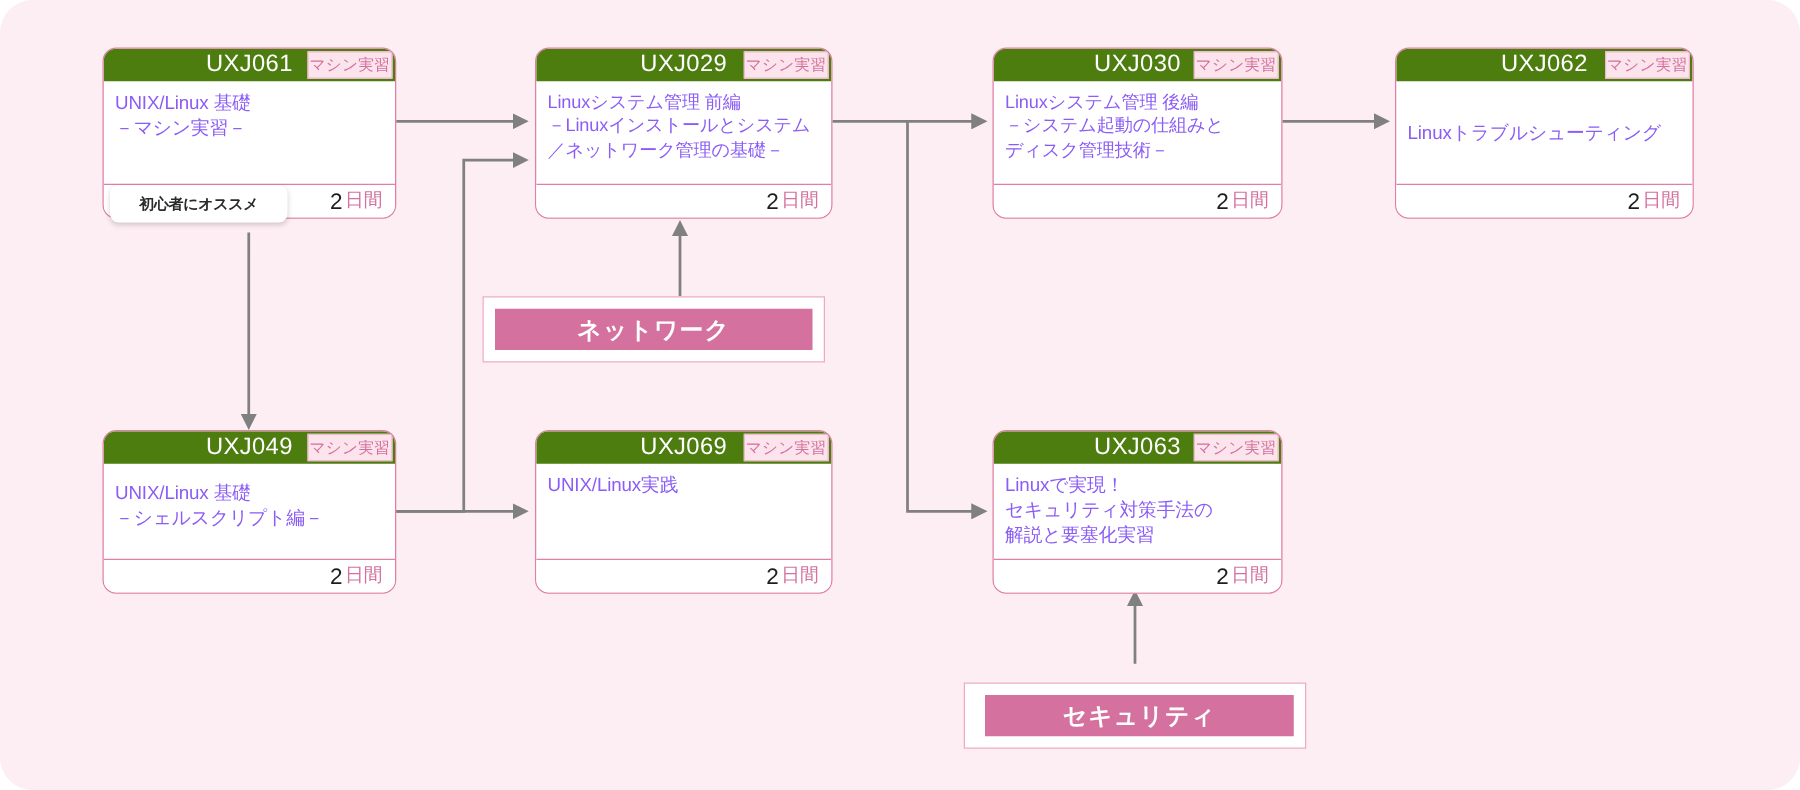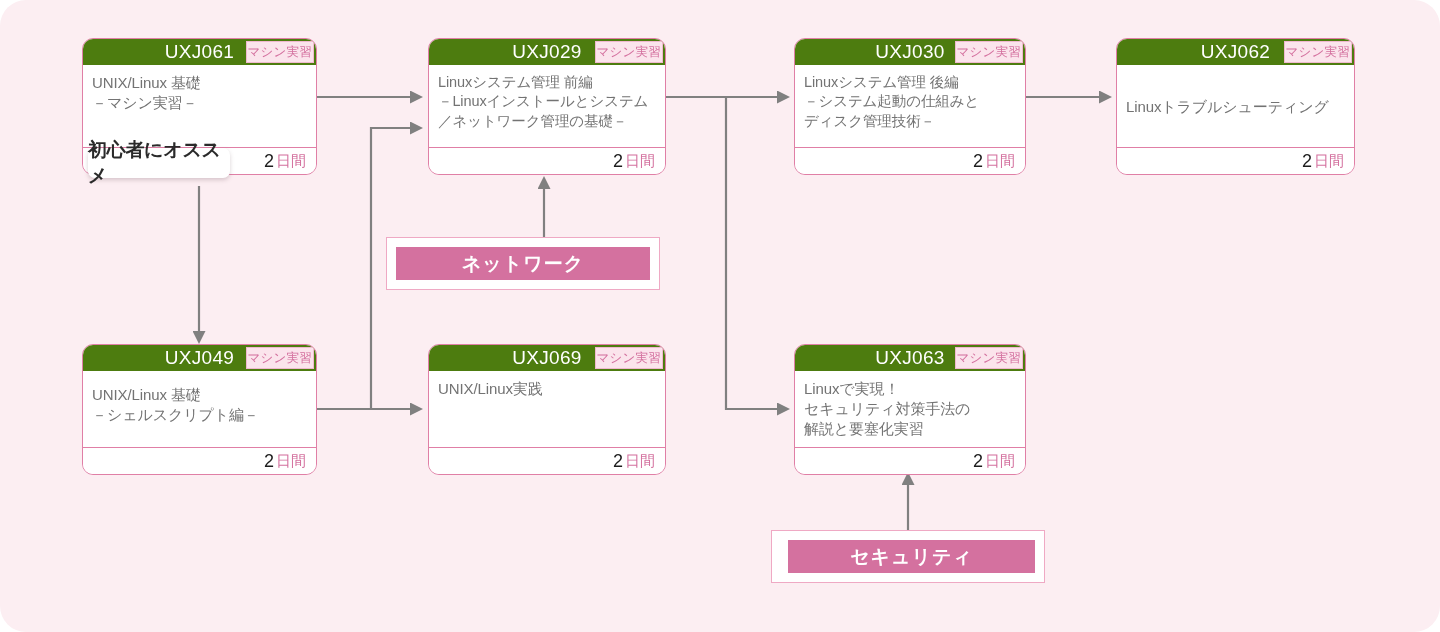--- a/index.html
+++ b/index.html
@@ -64,21 +64,21 @@
     font-size: 12.5px;
     display: flex;
     align-items: center;
     justify-content: center;
     padding: 0 1px;
     box-sizing: border-box;
     letter-spacing: 0.2px;
   }
   .card-body {
     padding: 8px 9px 6px 9px;
-    color: #737373;
+    color: #8b5cf6;
     font-size: 15px;
     line-height: 1.33;
     letter-spacing: -0.1px;
   }
   .card-body.center {
     display: flex;
     align-items: center;
   }
   .card-body .ln { display: block; white-space: nowrap; }
   .card-foot {
@@ -106,21 +106,21 @@
     padding-bottom: 1px;
   }
 
   
   .rec-badge {
     position: absolute;
     background: #ffffff;
     border-radius: 7px;
     box-shadow: 0 2px 4px rgba(120,90,100,0.28);
     color: #2a2a2a;
-    font-size: 19px;
+    font-size: 12px;
     font-weight: bold;
     display: flex;
     align-items: center;
     justify-content: center;
     letter-spacing: -0.3px;
     z-index: 30;
   }
 
   
   .cat-box {
@@ -290,19 +290,19 @@
       <span class="days-unit">日間</span>
     </div>
   </div>
 
   <div class="cat-box" style="left:386px; top:237px; width:274px; height:53px;">
     <div class="cat-fill">
       <span class="cat-label">ネットワーク</span>
     </div>
   </div>
 
-  <div class="cat-box" style="left:771px; top:530px; width:274px; height:53px;padding-left:16px;">
+  <div class="cat-box" style="left:771px; top:546px; width:274px; height:53px;padding-left:16px;">
     <div class="cat-fill">
       <span class="cat-label">セキュリティ</span>
     </div>
   </div>
 
 </div>
 
 </body></html>

